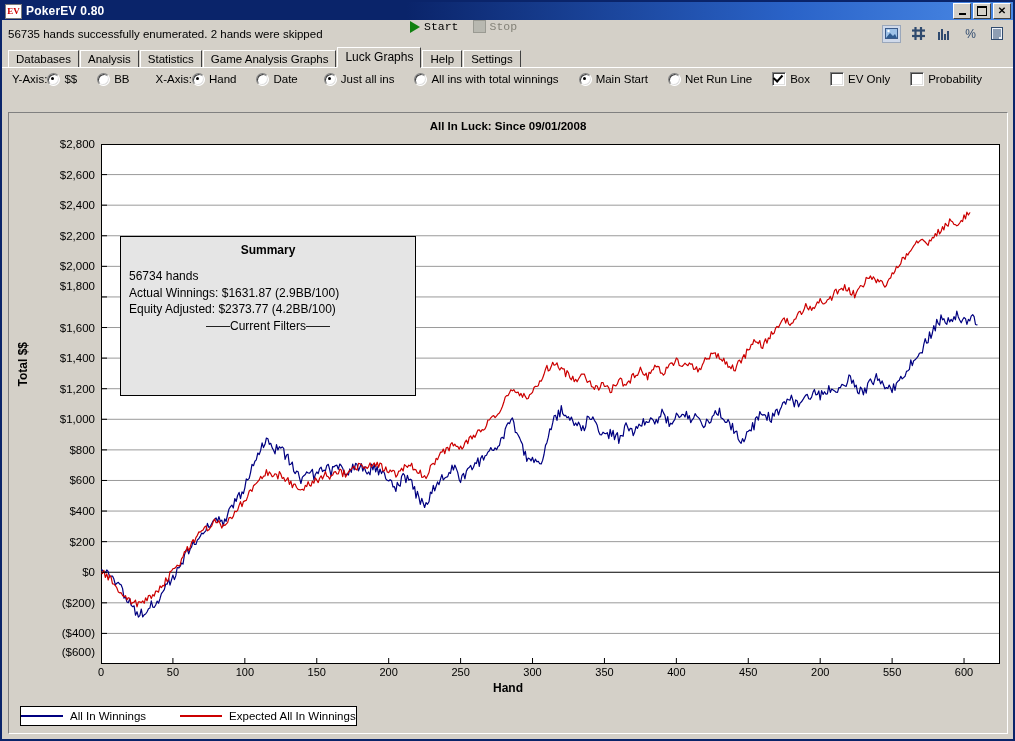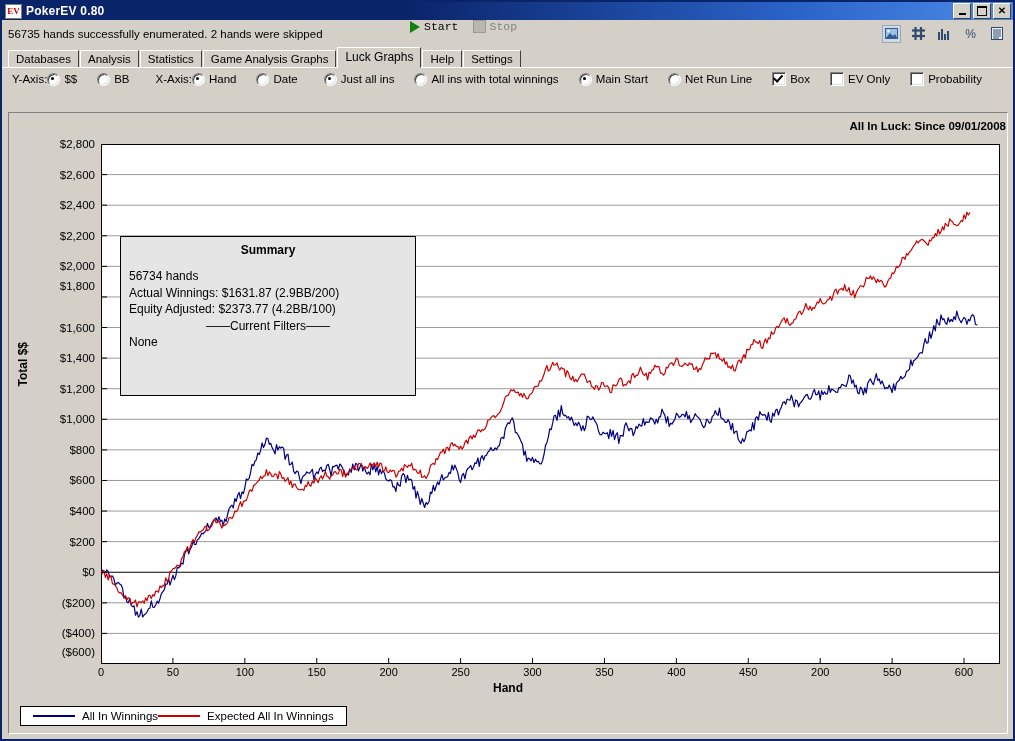--- a/index.html
+++ b/index.html
@@ -71,21 +71,21 @@
   .chk.on::after{content:"";position:absolute;left:2px;top:0px;width:4px;height:7px;
                  border:solid #000;border-width:0 2px 2px 0;transform:rotate(42deg);}
   .sp{width:22px;}
   .sp2{width:16px;}
 
   
   .chartpanel{position:absolute;left:6px;top:110px;width:1000px;height:622px;
               background:#d4d0c8;border:1px solid;
               border-color:#808080 #fff #fff #808080;box-sizing:border-box;}
   .chart-inner{position:absolute;inset:1px;background:#d4d0c8;overflow:hidden;}
-  .chart-title{position:absolute;left:0;right:0;top:6px;text-align:right;
+  .chart-title{position:absolute;left:0;right:0;top:6px;text-align:center;
                font-size:11.5px;font-weight:bold;}
   .ylabel{position:absolute;left:6px;top:228px;width:16px;font-size:12px;font-weight:bold;
           writing-mode:vertical-rl;transform:rotate(180deg);}
   .xlabel{position:absolute;left:0;right:0;bottom:37px;text-align:center;
           font-size:12px;font-weight:bold;}
   .plot{position:absolute;left:91px;top:30px;width:899px;height:520px;}
   .plot svg{display:block;}
   .ytick{position:absolute;right:0;transform:translateY(-50%);font-size:11.5px;
          white-space:nowrap;}
   .yticks{position:absolute;left:0;top:30px;width:85px;height:520px;}
@@ -95,21 +95,21 @@
   
   .summary{position:absolute;left:110px;top:122px;width:296px;height:160px;
            background:#e5e5e5;border:1px solid #000;box-sizing:border-box;
            padding:6px 0 0 0;font-size:12px;}
   .summary h4{margin:0 0 11px 0;text-align:center;font-size:12px;font-weight:bold;}
   .summary .ln{padding-left:8px;line-height:16.5px;}
   .summary .ctr{text-align:center;line-height:16.5px;}
 
   
   .legend{position:absolute;left:10px;bottom:6px;height:18px;background:#fff;
-          border:1px solid #000;display:flex;align-items:center;padding:0 12px;}
+          border:1px solid #000;display:flex;align-items:center;padding:0 0;gap:34px;}
   .lgitem{display:flex;align-items:center;gap:7px;font-size:11.5px;}
   .lgline{width:42px;height:0;border-top:2px solid #000;}
 </style>
 </head>
 <body>
 
 <div class="app">
 
   <div class="titlebar">
     <div class="app-icon">
@@ -354,24 +354,23 @@
             <line y1="520" y2="514" x1="647.28" x2="647.28" stroke="#000"></line>
             <line y1="520" y2="514" x1="719.2" x2="719.2" stroke="#000"></line>
             <line y1="520" y2="514" x1="791.12" x2="791.12" stroke="#000"></line>
             <line y1="520" y2="514" x1="863.04" x2="863.04" stroke="#000"></line>
           </svg>
       </div>
 
       <div class="summary">
         <h4>Summary</h4>
         <div class="ln">56734 hands</div>
-        <div class="ln">Actual Winnings: $1631.87 (2.9BB/200)</div>
+        <div class="ln">Actual Winnings: $1631.87 (2.9BB/100)</div>
         <div class="ln">Equity Adjusted: $2373.77 (4.2BB/100)</div>
         <div class="ctr">——Current Filters——</div>
-        <div class="ln">None</div>
       </div>
 
       <div class="legend">
         <div class="lgitem">
           <span class="lgline" id="lg0" style="border-top-color: rgb(0, 0, 128);"></span>
           <span>All In Winnings</span>
         </div>
         <div class="lgitem">
           <span class="lgline" id="lg1" style="border-top-color: rgb(204, 0, 0);"></span>
           <span>Expected All In Winnings</span>

